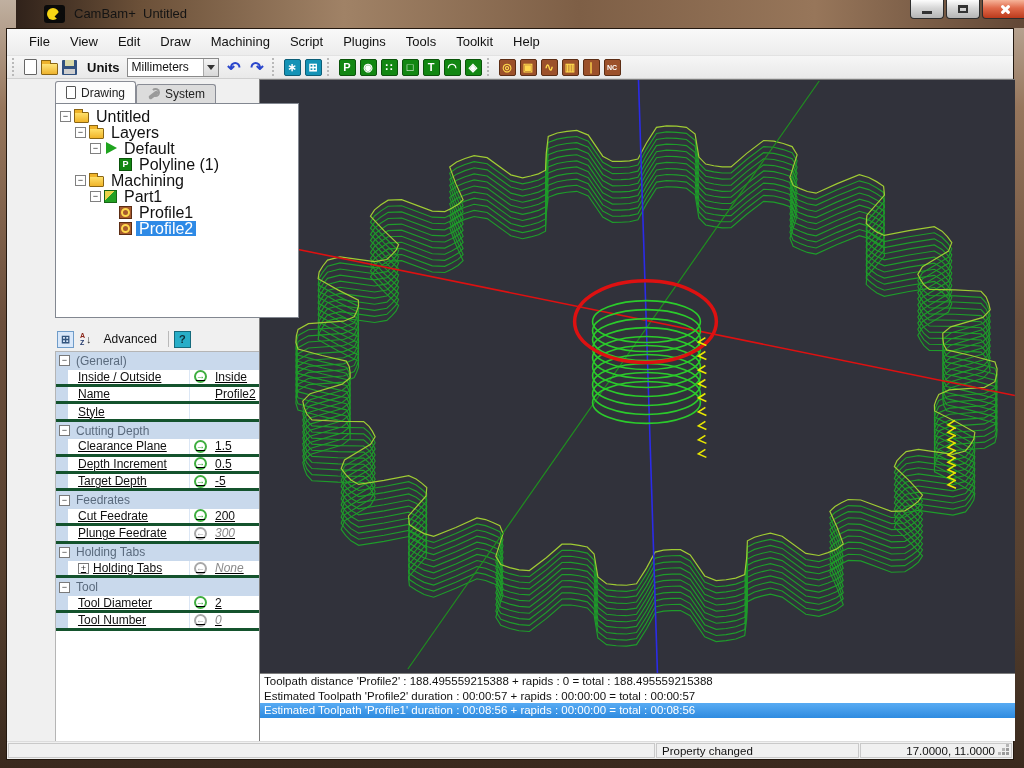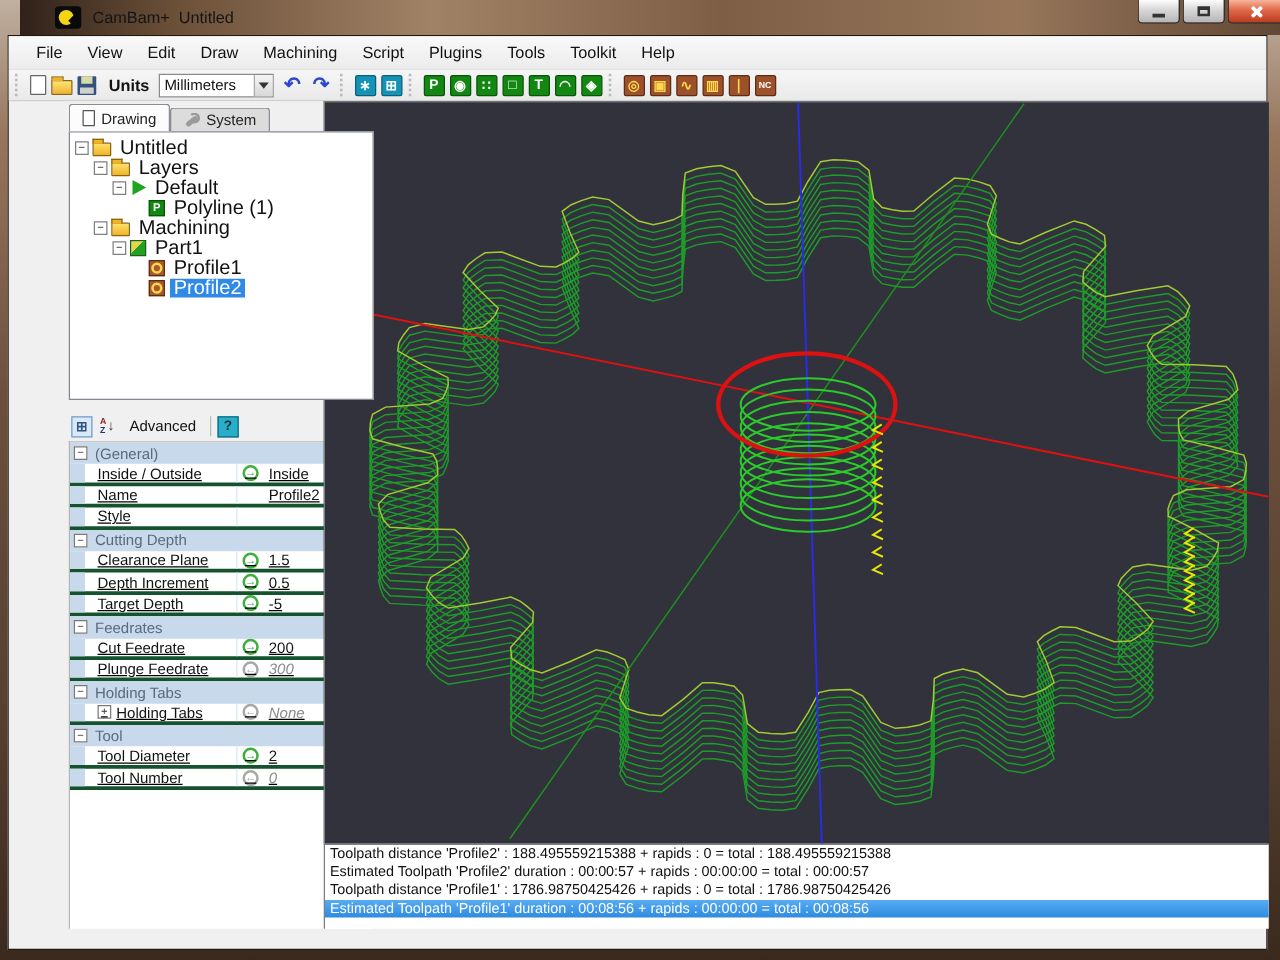--- a/index.html
+++ b/index.html
@@ -487,20 +487,27 @@
               <path d="M 696 371 L 689 375.5 L 697 379" fill="none" stroke="#e8e800" stroke-width="1.6"></path>
               <path d="M 696 378.5 L 689 383 L 697 386.5" fill="none" stroke="#e8e800" stroke-width="1.6"></path>
               <path d="M 696 386 L 689 390.5 L 697 394" fill="none" stroke="#e8e800" stroke-width="1.6"></path>
               <path d="M 696 393.5 L 689 398 L 697 401.5" fill="none" stroke="#e8e800" stroke-width="1.6"></path>
               <path d="M 696 401 L 689 405.5 L 697 409" fill="none" stroke="#e8e800" stroke-width="1.6"></path>
             </svg>
         </div>
         <div class="logpanel" id="log">
             <div class="log-line">Toolpath distance 'Profile2' : 188.495559215388 + rapids : 0 = total : 188.495559215388</div>
             <div class="log-line">Estimated Toolpath 'Profile2' duration : 00:00:57 + rapids : 00:00:00 = total : 00:00:57</div>
-            <div class="log-line">Toolpath distance 'Profile1' : 1786.98750425426 + rapids : 0 = total : 1786.98750425426</div>
             <div class="log-line sel">Estimated Toolpath 'Profile1' duration : 00:08:56 + rapids : 00:00:00 = total : 00:08:56</div>
           </div>
       </div>
     </div>
 
+    <div class="statusbar">
+      <div class="seg seg1"></div>
+      <div class="seg seg2">Property changed</div>
+      <div class="seg seg3">
+        <span>17.0000, 11.0000</span>
+        <span class="grip"></span>
+      </div>
+    </div>
   </div>
 </div>
 
 </body></html>

